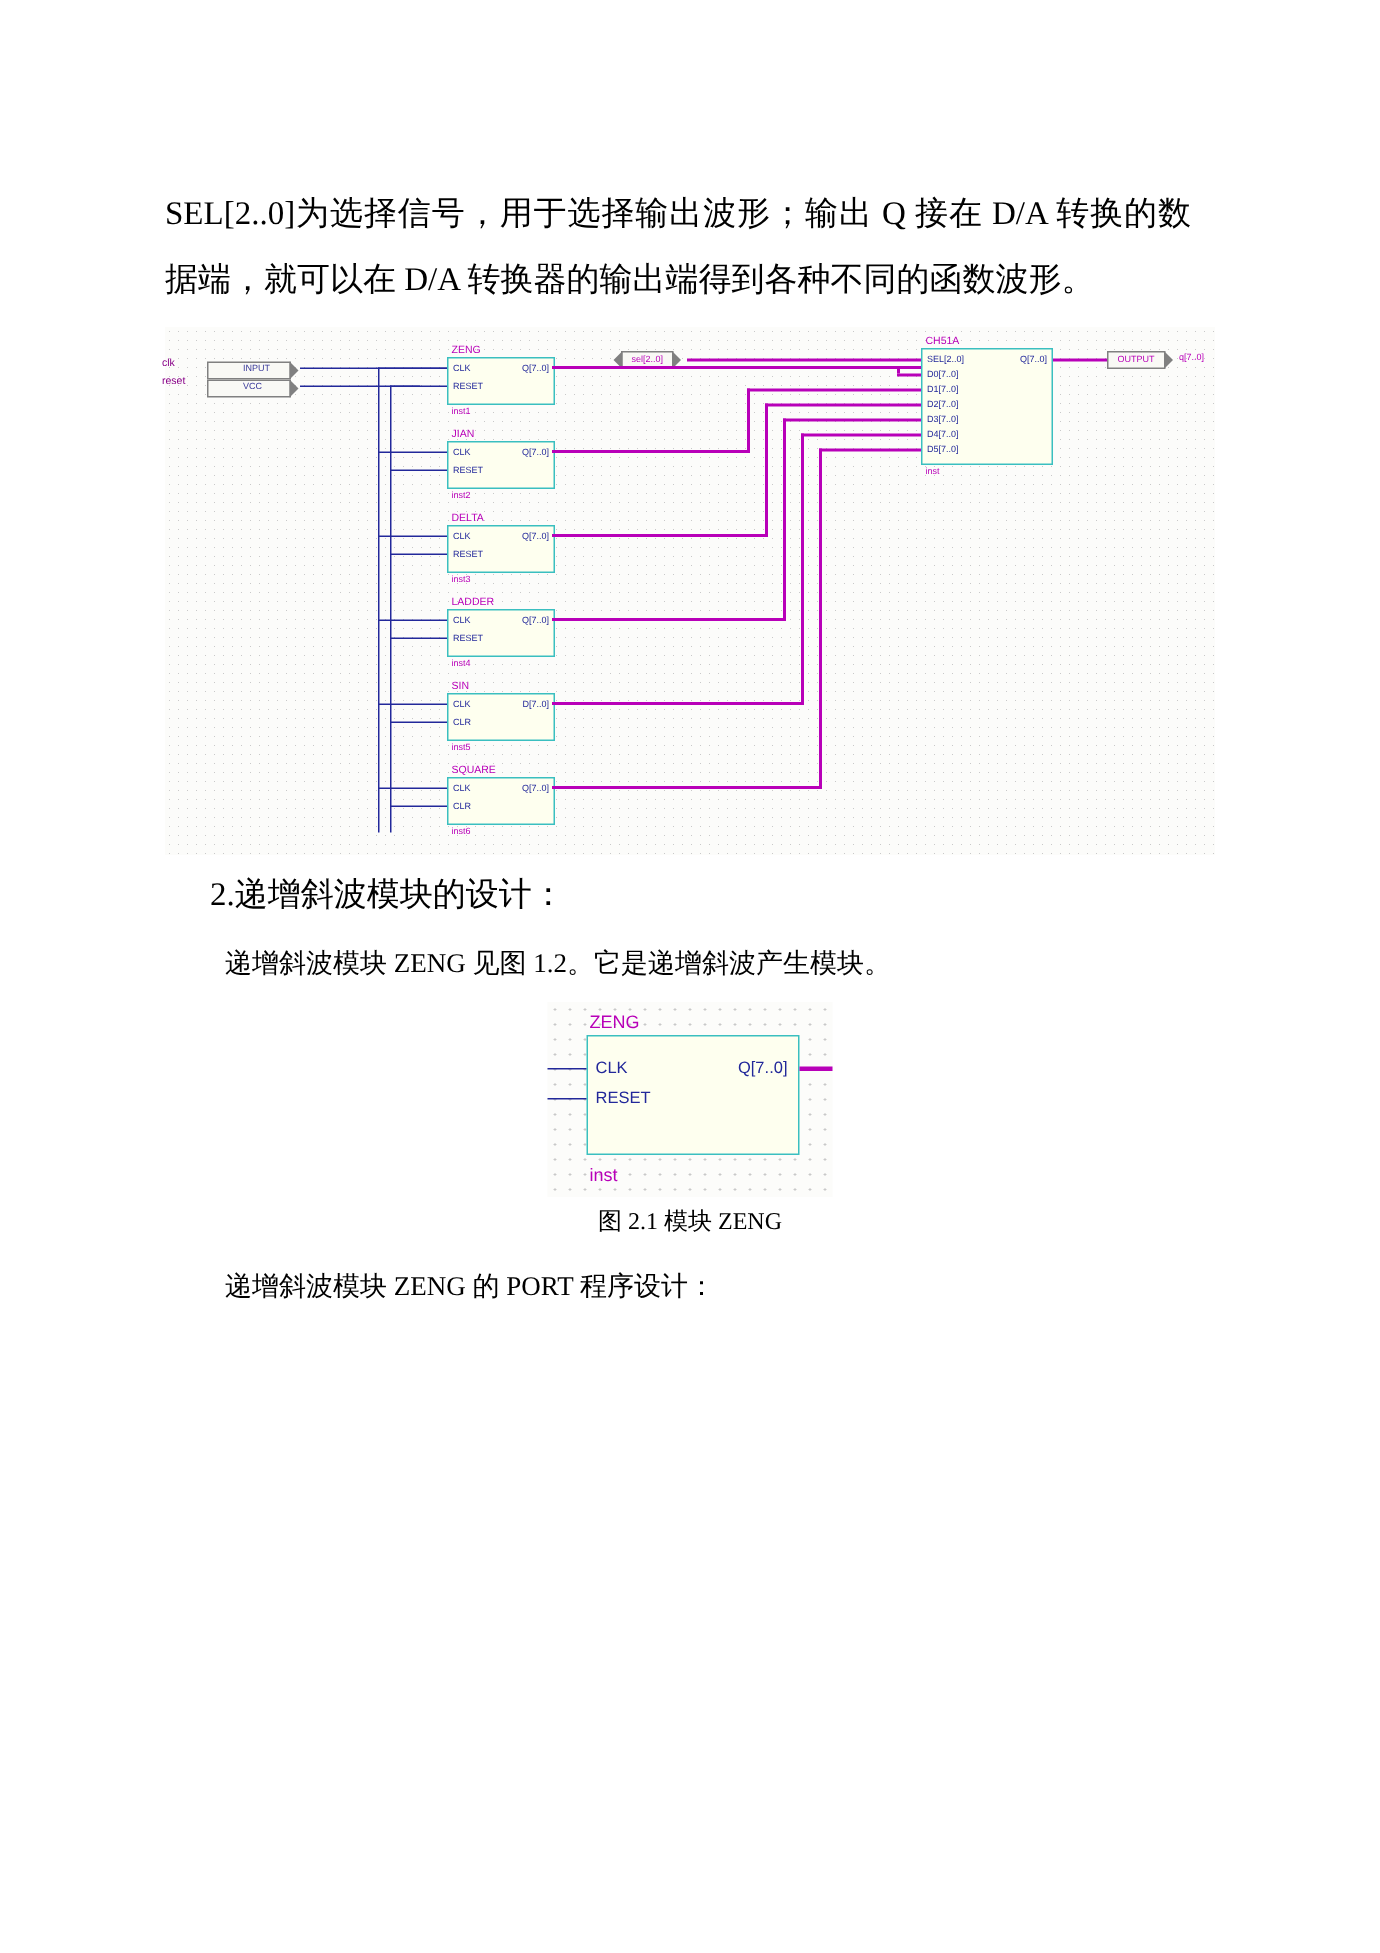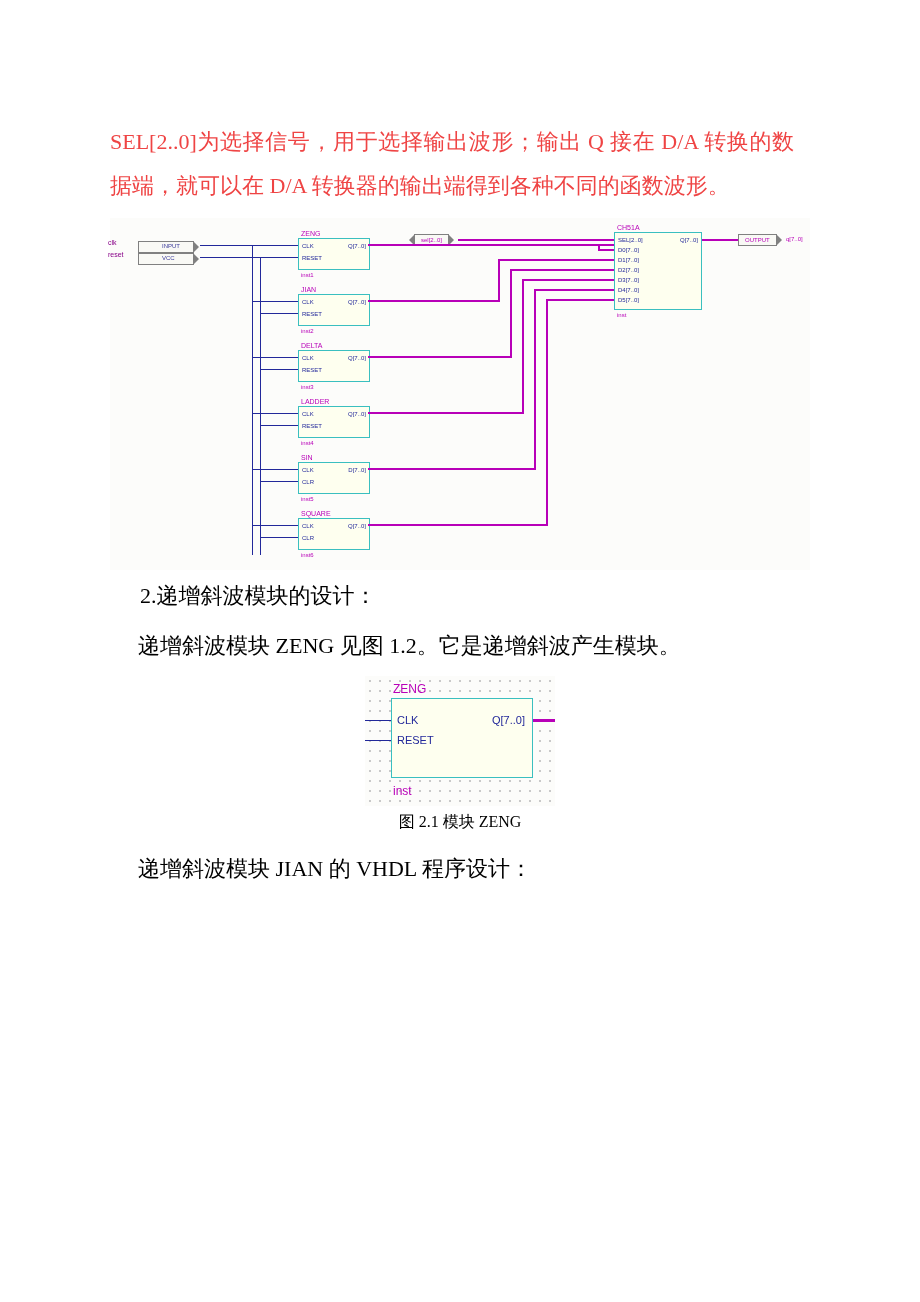--- a/index.html
+++ b/index.html
@@ -10,39 +10,39 @@
     width: 920px;
   }
   .page {
     padding: 120px 110px 40px 110px;
     box-sizing: border-box;
     width: 920px;
   }
   .body-text {
     font-size: 22px;
     line-height: 2;
-    color: #ef4444;
+    color: #000000;
     text-align: justify;
     margin: 0 16px 10px 0;
   }
   .caption {
     font-size: 16px;
     text-align: center;
     margin: 6px 0 14px 0;
     color: #000;
   }
   .section-heading {
     font-size: 22px;
     line-height: 2;
     margin: 4px 0 6px 30px;
   }
   .sub-text {
-    font-size: 22px;
+    font-size: 18px;
     line-height: 2;
-    margin: 0 0 8px 28px;
+    margin: 0 0 8px 40px;
   }
   .code-block {
     font-family: "Times New Roman", "SimSun", serif;
     font-size: 19px;
     line-height: 1.7;
     white-space: pre;
     margin-left: 6px;
     color: #000;
   }
 
@@ -399,16 +399,16 @@
     <div class="stub" style="top:44px; left:0"></div>
     <div class="stub" style="top:64px; left:0"></div>
     <div class="stubr" style="top:43px; left:168px"></div>
     <span class="pl" style="top:38px">CLK</span>
     <span class="pl" style="top:58px">RESET</span>
     <span class="pr" style="top:38px">Q[7..0]</span>
     <div class="inst12">inst</div>
   </div>
   <div class="caption">图 2.1    模块 ZENG</div>
 
-  <p class="sub-text">递增斜波模块 JIAN 的 VHDL 程序设计：</p>
+  <p class="sub-text">递增斜波模块 ZENG 的 PORT 程序设计：</p>
 
 
 </div>
 
 </body></html>

